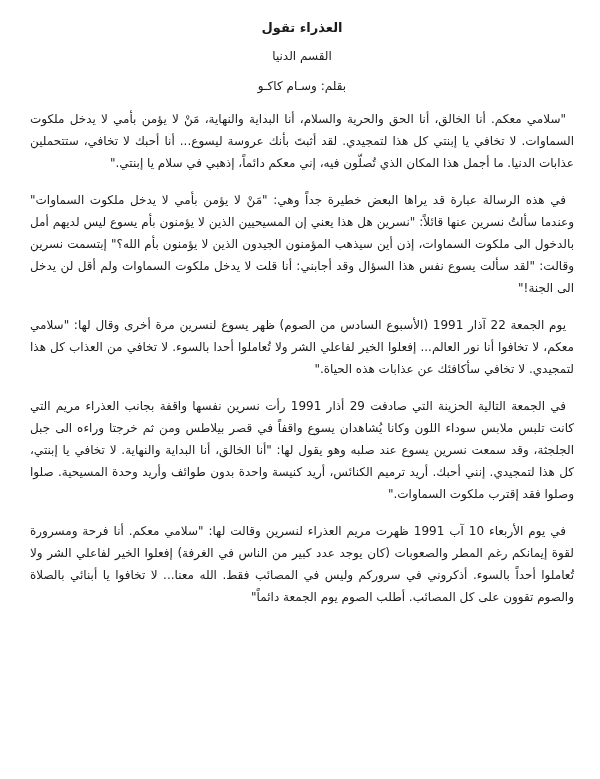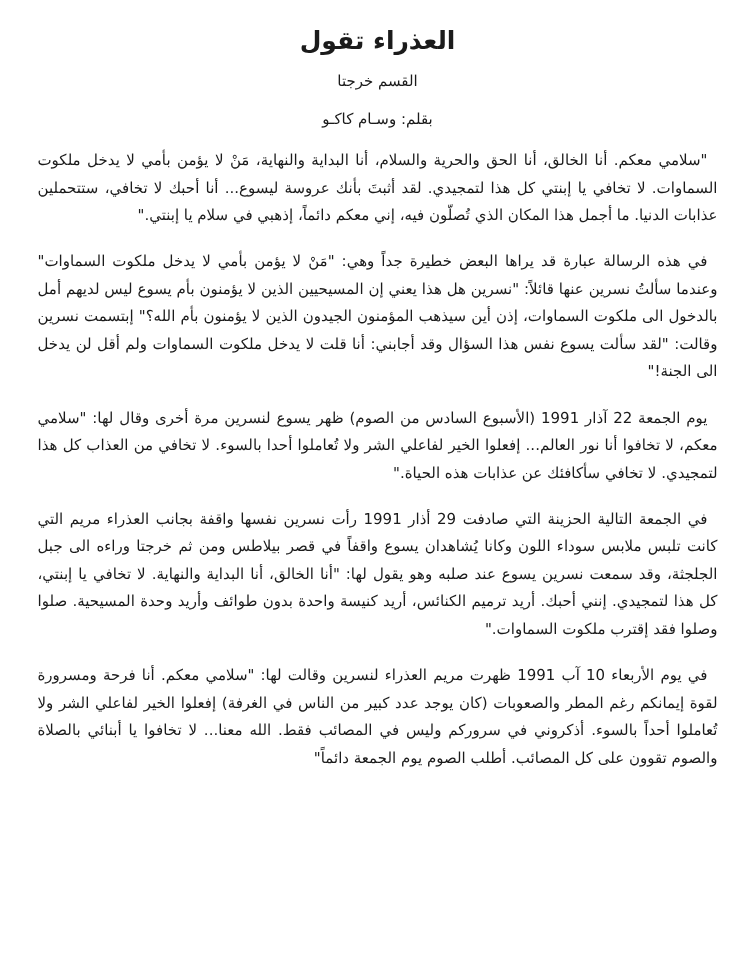--- a/index.html
+++ b/index.html
@@ -14,21 +14,21 @@
     box-sizing: border-box;
     background: #ffffff;
     color: #1b1b1b;
     padding: 14px 26px 0 30px;
     overflow: hidden;
     font-family: "DejaVu Sans", sans-serif;
   }
   .title {
     margin: 6px 0 0 0;
     text-align: center;
-    font-size: 20px;
+    font-size: 13px;
     font-weight: bold;
     direction: rtl;
   }
   .subtitle {
     margin-top: 14px;
     text-align: center;
     font-size: 12px;
     direction: rtl;
   }
   .byline {
@@ -45,21 +45,21 @@
     line-height: 22px;
     margin: 15px 0 0 0;
   }
 </style>
 </head>
 <body>
 
 <div class="page">
   <h1 class="title" dir="rtl">العذراء تقول</h1>
 
-  <div class="subtitle" dir="rtl">القسم خرجتا</div>
+  <div class="subtitle" dir="rtl">القسم الدنيا</div>
 
   <div class="byline" dir="rtl">بقلم: وسـام كاكـو</div>
 
 
   <p class="para" dir="rtl">"سلامي معكم. أنا الخالق، أنا الحق والحرية والسلام، أنا البداية والنهاية، مَنْ لا يؤمن بأمي لا يدخل ملكوت السماوات. لا تخافي يا إبنتي كل هذا لتمجيدي. لقد أثبتَ بأنك عروسة ليسوع... أنا أحبك لا تخافي، ستتحملين عذابات الدنيا. ما أجمل هذا المكان الذي تُصلّون فيه، إني معكم دائماً، إذهبي في سلام يا إبنتي."</p>
 
   <p class="para" dir="rtl">في هذه الرسالة عبارة قد يراها البعض خطيرة جداً وهي: "مَنْ لا يؤمن بأمي لا يدخل ملكوت السماوات" وعندما سألتُ نسرين عنها قائلاً: "نسرين هل هذا يعني إن المسيحيين الذين لا يؤمنون بأم يسوع ليس لديهم أمل بالدخول الى ملكوت السماوات، إذن أين سيذهب المؤمنون الجيدون الذين لا يؤمنون بأم الله؟" إبتسمت نسرين وقالت: "لقد سألت يسوع نفس هذا السؤال وقد أجابني: أنا قلت لا يدخل ملكوت السماوات ولم أقل لن يدخل الى الجنة!"</p>
 
 
   <p class="para" dir="rtl">يوم الجمعة 22 آذار 1991 (الأسبوع السادس من الصوم) ظهر يسوع لنسرين مرة أخرى وقال لها: "سلامي معكم، لا تخافوا أنا نور العالم... إفعلوا الخير لفاعلي الشر ولا تُعاملوا أحدا بالسوء. لا تخافي من العذاب كل هذا لتمجيدي. لا تخافي سأكافئك عن عذابات هذه الحياة."</p>

